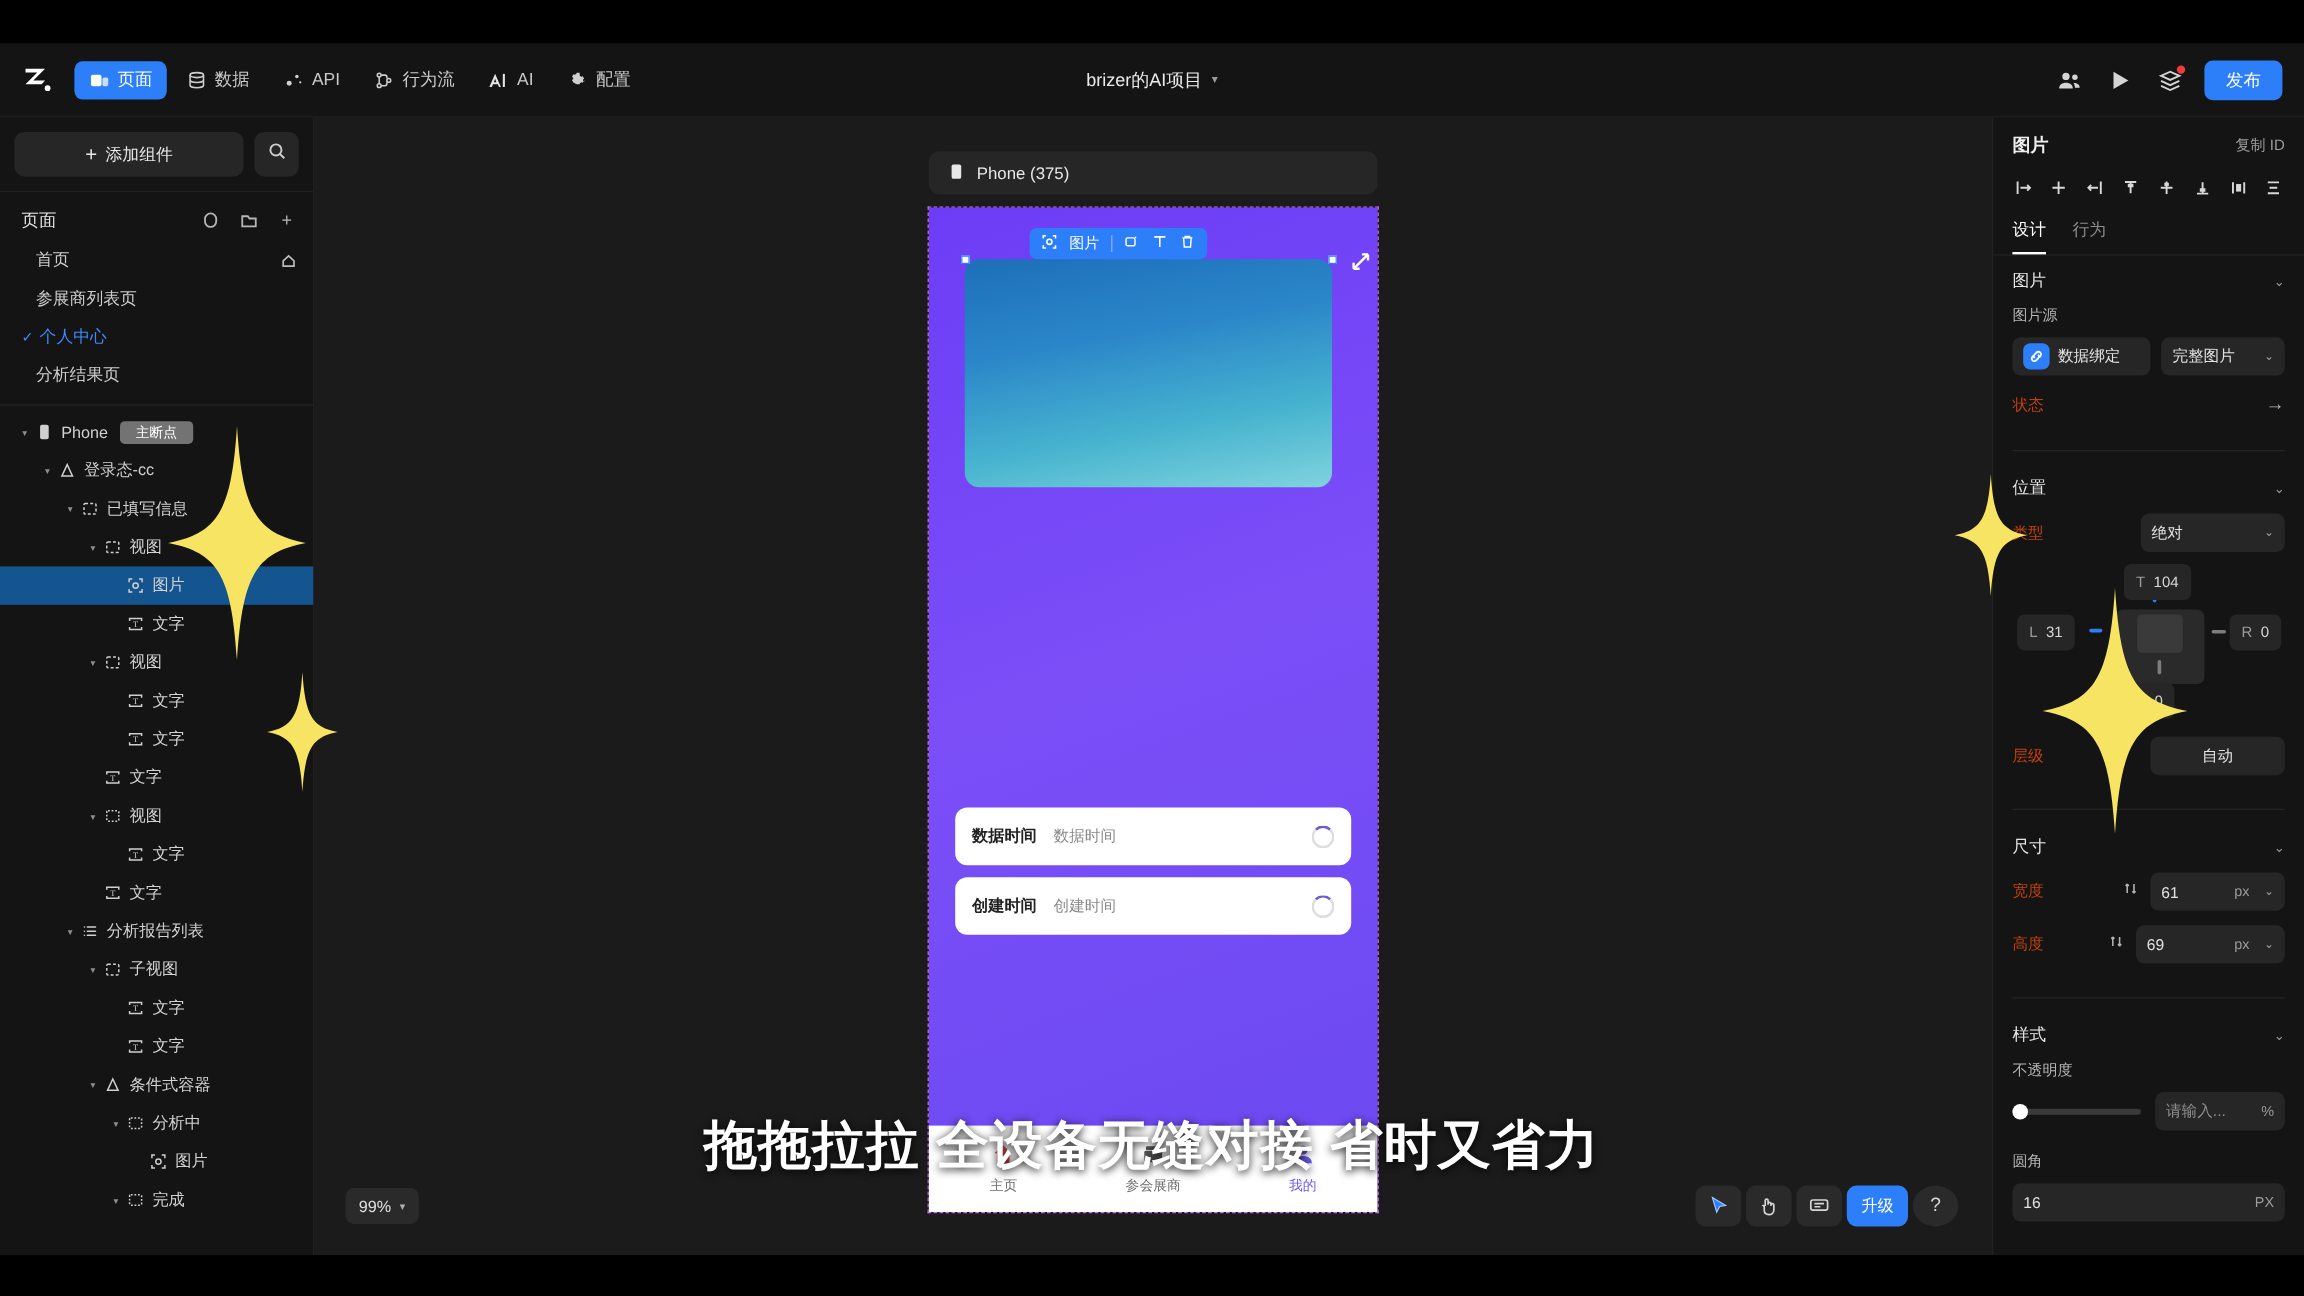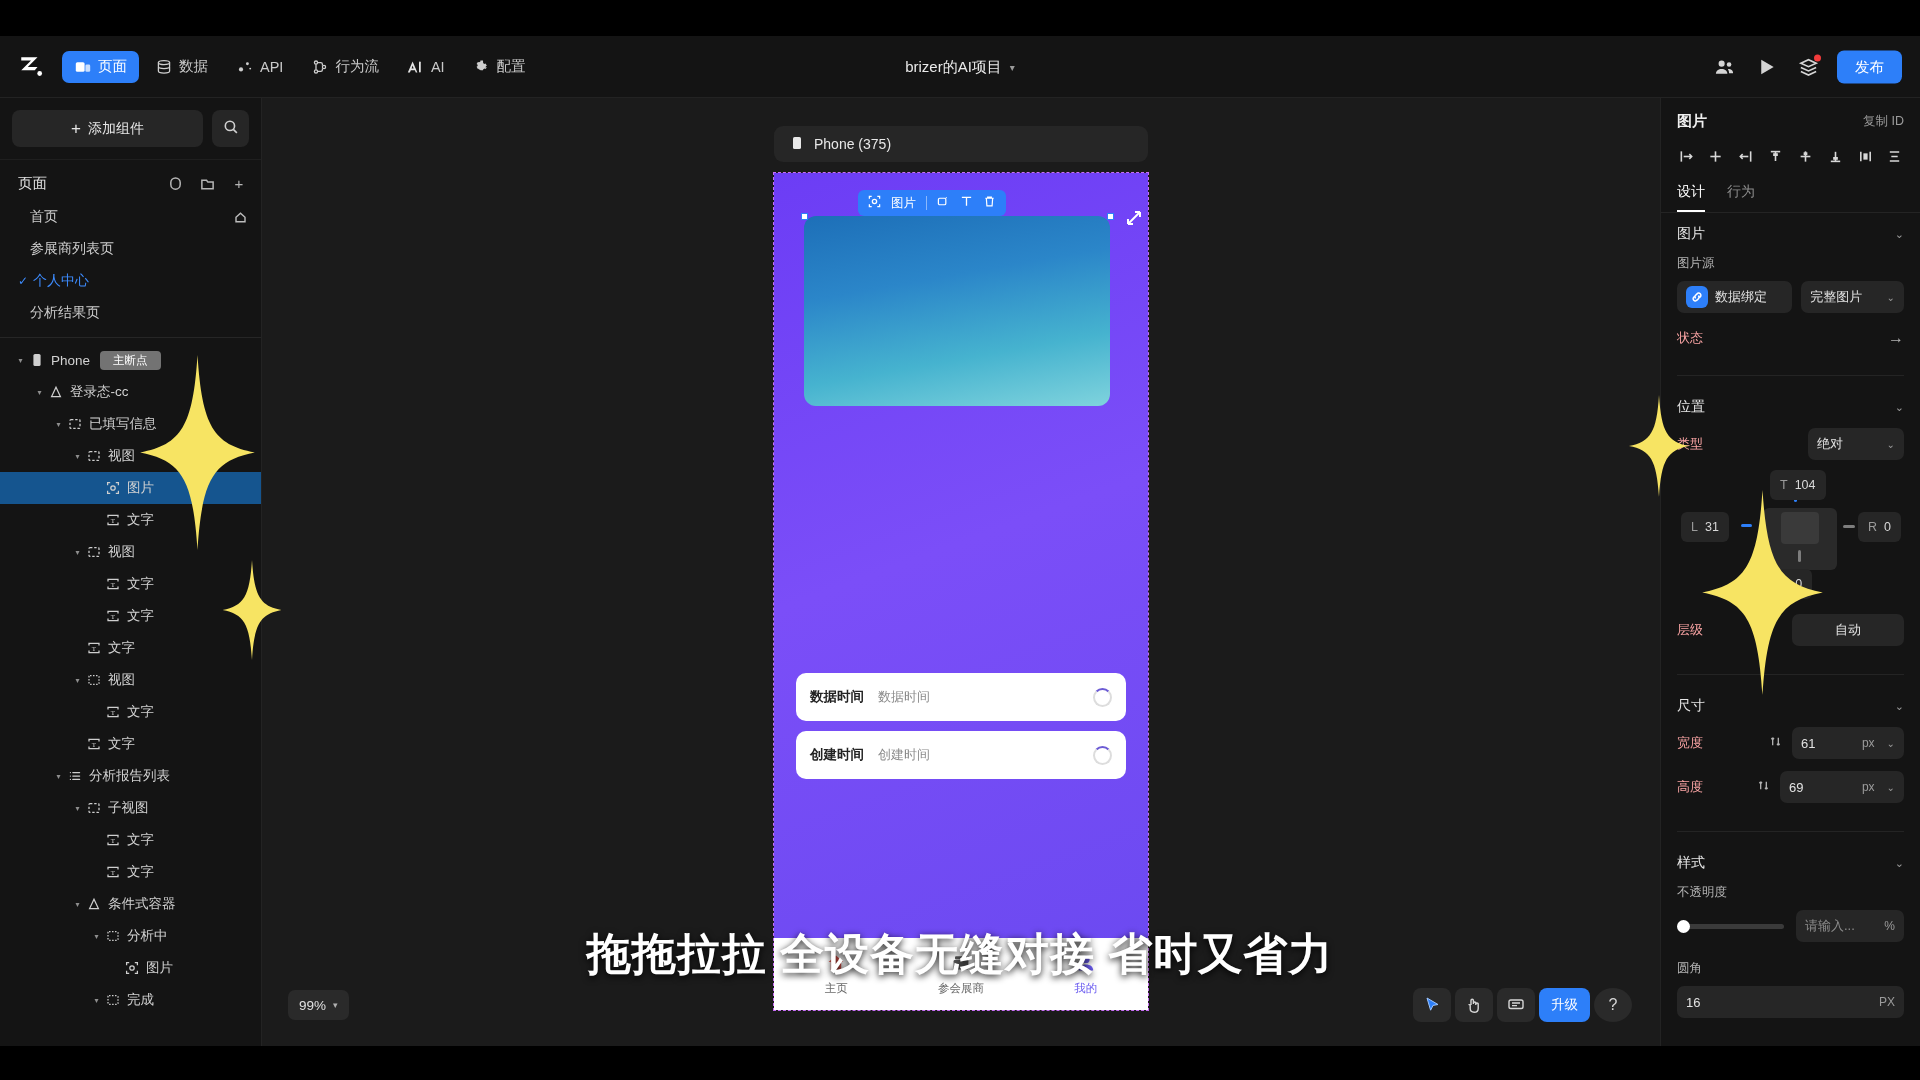--- a/index.html
+++ b/index.html
@@ -223,21 +223,21 @@
     color:#e2e2e2; font-size:13px;
   }
   .fld .cv { margin-left:auto; color:#9b9b9b; font-size:10px; }
   .fld .unit { margin-left:auto; color:#9b9b9b; font-size:12px; }
   .chip-link {
     width:22px; height:22px; border-radius:6px; background:#2d7ff9;
     display:flex; align-items:center; justify-content:center; color:#fff;
   }
   .chip-link svg { width:12px; height:12px; }
   .row-lbl { display:flex; align-items:center; margin-bottom:12px; }
-  .row-lbl .l { color:#fca5a5; font-size:13px; }
+  .row-lbl .l { color:#c2410c; font-size:13px; }
   .row-lbl .r { margin-left:auto; color:#b4b4b4; }
   .row-lbl .r svg { width:15px; height:15px; }
 
   .pos-grid { position:relative; height:128px; margin-top:8px; }
   .pos-box {
     position:absolute; left:86px; top:36px; width:74px; height:62px;
     background:#2a2a2a; border-radius:6px;
   }
   .pos-inner { position:absolute; left:104px; top:40px; width:38px; height:32px; background:#3a3a3a; border-radius:4px;}
   .pos-f {
@@ -875,21 +875,21 @@
 
       <div class="divider"></div>
 
       <div class="sect">
         <div class="sect-head">
           <span>位置</span>
           <span class="cv">⌄</span>
         </div>
         <div class="row-lbl">
           <span class="l">类型</span>
-          <span class="fld" style="margin-left:auto;width:96px;">
+          <span class="fld" style="margin-left:auto;width:120px;">
             <span>绝对</span>
             <span class="cv">⌄</span>
           </span>
         </div>
 
         <div class="pos-grid">
           <div class="pos-box"></div>
           <div class="pos-inner"></div>
           <div class="tickblue" style="left:117px;top:20px;width:3px;height:10px;"></div>
           <div class="tickblue" style="left:64px;top:52px;"></div>

